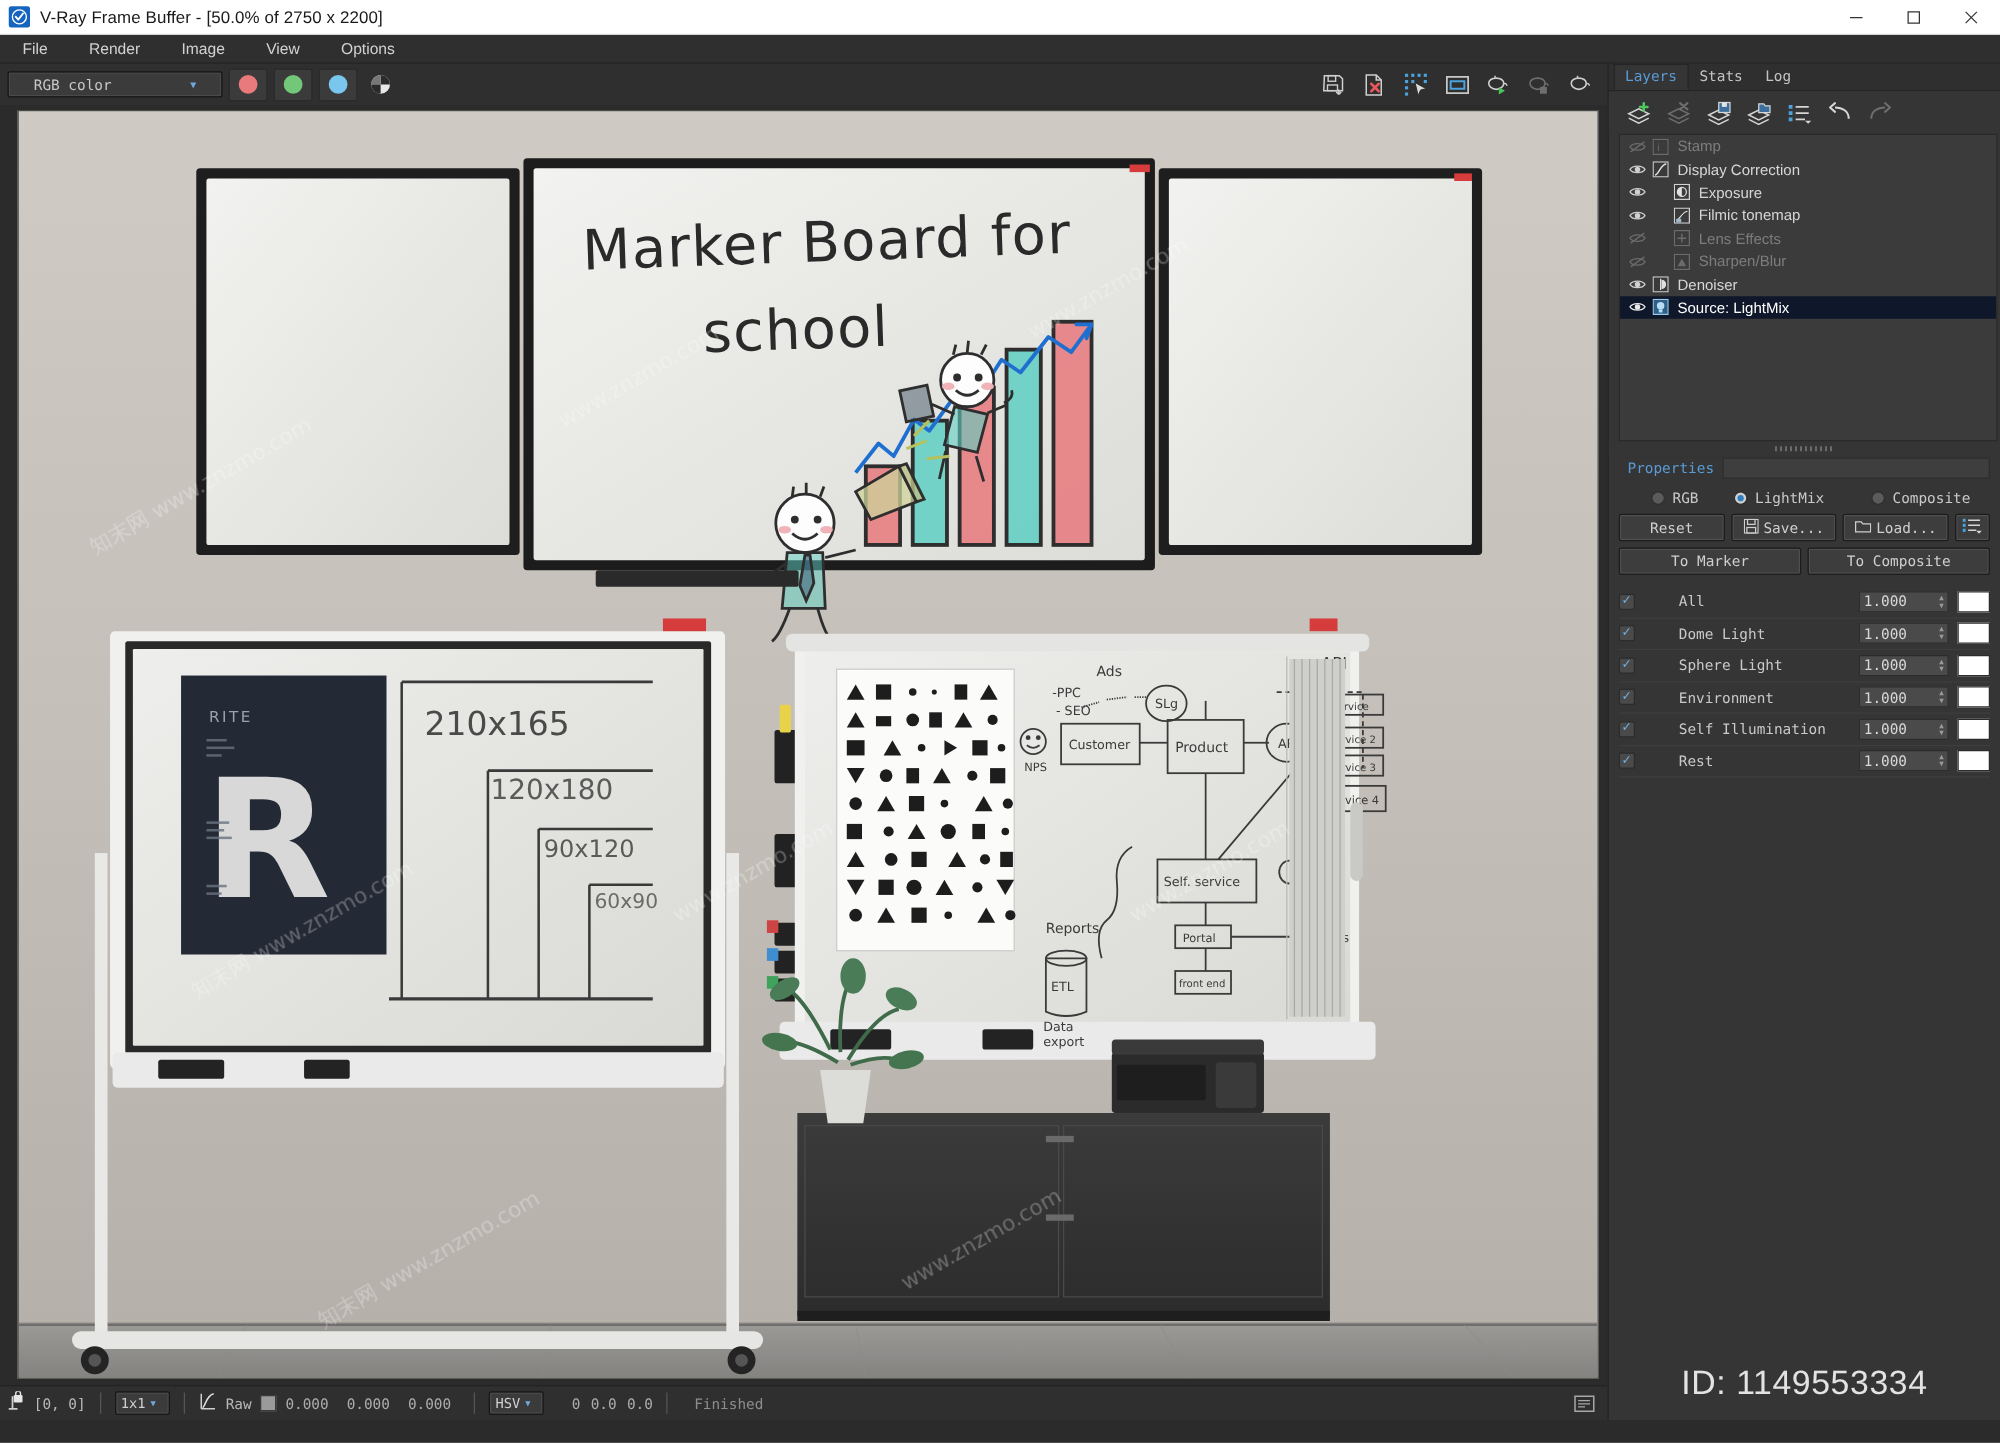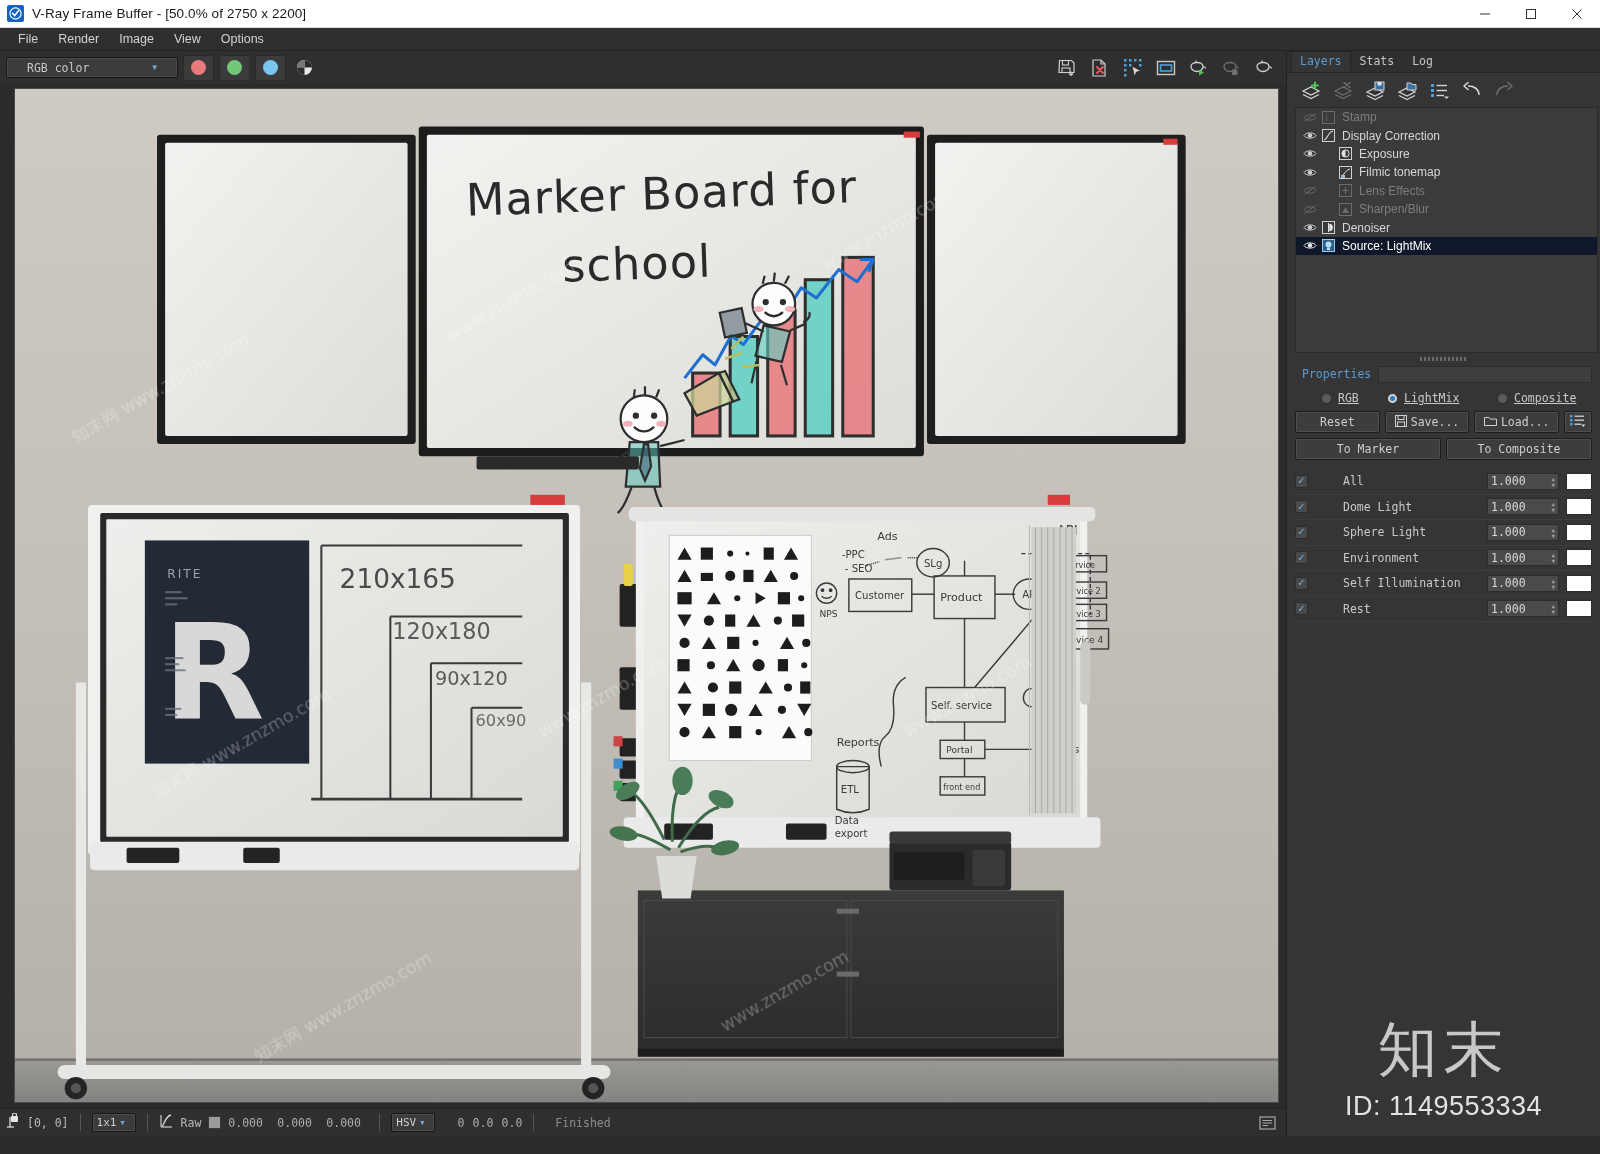--- a/index.html
+++ b/index.html
@@ -28,21 +28,21 @@
   .title-text { font-size: 13.5px; color: #1a1a1a; letter-spacing: .1px; }
   .title-btns { margin-left: auto; display: flex; height: 100%; }
   .title-btn {
     width: 46px; height: 100%; display: flex; align-items: center;
     justify-content: center; color: #222; font-size: 13px;
   }
 
   
   .menubar {
     height: 23px; background: #2f2f2f; display: flex; align-items: center;
-    padding-left: 8px; flex: 0 0 23px; border-bottom: 1px solid #222;
+    padding-left: 8px; flex: 0 0 23px; border-bottom: 1px solid #222; gap: 13px;
   }
   .menu-item {
     font-size: 12.5px; color: #d2d2d2; padding: 2px 10px;
     line-height: 17px;
   }
 
   
   .body-row { display: flex; flex: 1 1 auto; min-height: 0; }
   .left-col { display: flex; flex-direction: column; width: 1286px; flex: 0 0 1286px; }
   .right-col {
@@ -160,21 +160,21 @@
     height: 19px; display: flex; align-items: center; margin: 0 8px;
     font-family: "DejaVu Sans Mono", monospace;
   }
   .props-title {
     font-size: 11.5px; color: #5a9bd5; padding: 1px 7px 2px; background: #353535;
   }
   .props-bar { flex: 1 1 auto; height: 17px; background: #3e3e3e; border: 1px solid #2c2c2c; }
 
   .radio-row {
     display: flex; align-items: center; padding: 7px 0 6px; margin: 0 8px;
-    font-family: "DejaVu Sans Mono", monospace; font-size: 11.5px; color: #c9c9c9; text-decoration: underline;
+    font-family: "DejaVu Sans Mono", monospace; font-size: 11.5px; color: #c9c9c9;
   }
   .radio-item { display: flex; align-items: center; gap: 6px; }
   .radio {
     width: 11px; height: 11px; border-radius: 50%; background: #5b5b5b;
     border: 1px solid #2f2f2f; position: relative;
   }
   .radio.on { background: #cfcfcf; }
   .radio.on::after {
     content: ""; position: absolute; inset: 2px; border-radius: 50%; background: #2f7fc4;
   }
@@ -1114,18 +1114,17 @@
             <span class="sarr">
                 <span>▲</span>
                 <span>▼</span>
               </span>
           </span>
           <span class="swatch"></span>
         </div>
       </div>
 
       <div class="wm-block">
-        <div class="wm-logo">知末</div>
         <div class="wm-id">ID: 1149553334</div>
       </div>
     </div>
   </div>
 </div>
 
 </body></html>

